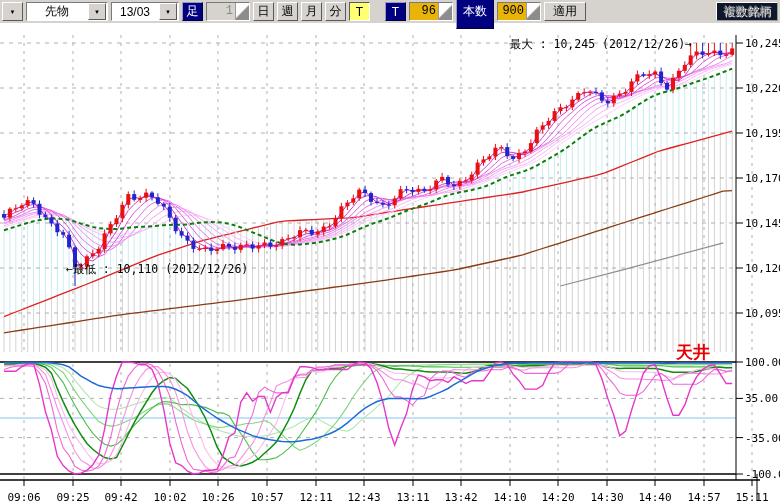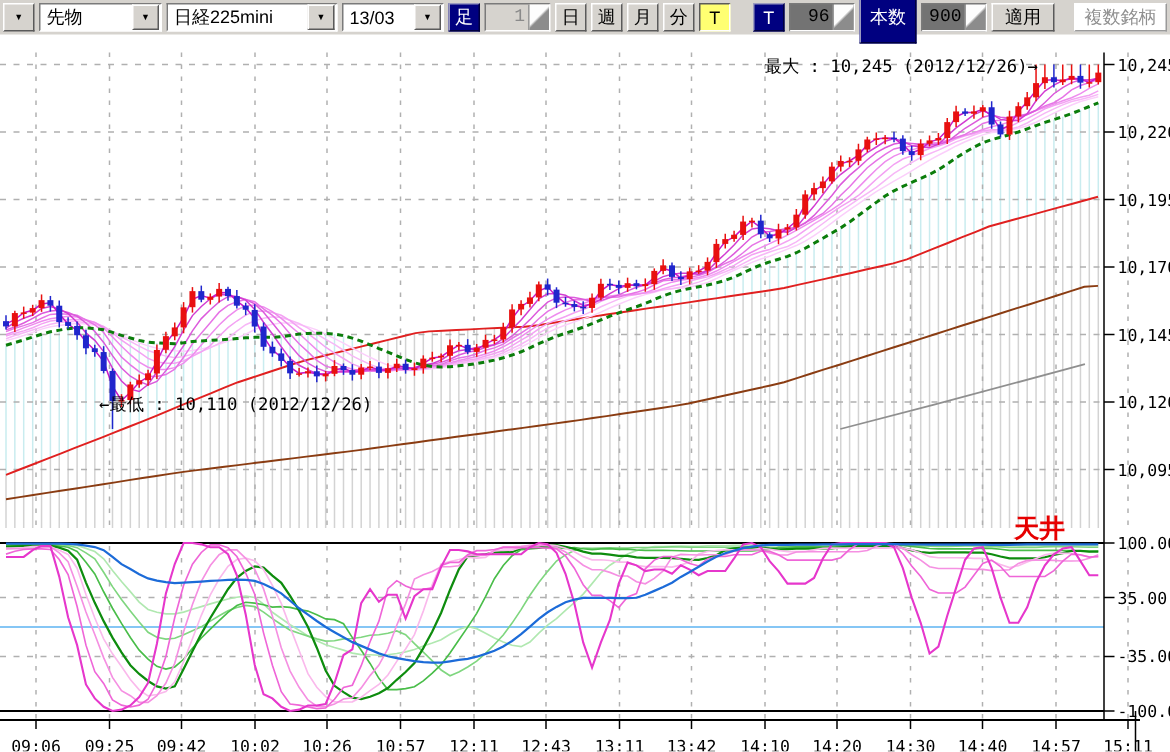--- a/index.html
+++ b/index.html
@@ -3,58 +3,54 @@
 <meta charset="utf-8">
 <style>
   html,body{margin:0;padding:0;background:#fff;}
   #app{width:780px;height:501px;position:relative;background:#fff;overflow:hidden;
        font-family:"Liberation Sans",sans-serif;}
   
   .toolbar{display:flex;align-items:center;height:23px;background:#d6d3ce;
            padding:0 2px;gap:3px;font-size:12px;box-sizing:border-box;}
   .combo{display:flex;align-items:center;background:#fff;height:19px;box-sizing:border-box;
          border:1px solid;border-color:#7a7a7a #ffffff #ffffff #7a7a7a;}
-  .combo .val{flex:1;padding:0 4px;white-space:nowrap;overflow:hidden;}
+  .combo .val{flex:1;padding:0 4px;white-space:nowrap;overflow:hidden;text-align:center;}
   .arrowbtn{width:16px;height:15px;margin:1px;background:#d6d3ce;display:flex;align-items:center;
             justify-content:center;border:1px solid;border-color:#ffffff #5a5a5a #5a5a5a #ffffff;
             font-size:6px;color:#000;}
   .btn3d{height:19px;box-sizing:border-box;background:#d6d3ce;border:1px solid;
          border-color:#ffffff #5a5a5a #5a5a5a #ffffff;display:flex;align-items:center;
          justify-content:center;min-width:21px;padding:0 2px;}
   .navy{background:#000080;color:#fff;border-color:#9a9ac0 #000040 #000040 #9a9ac0;}
   .yellow{background:#ffff72;border-color:#5a5a5a #ffffff #ffffff #5a5a5a;}
-  .spin{display:flex;align-items:stretch;height:19px;box-sizing:border-box;background:#737373;
+  .spin{display:flex;align-items:stretch;height:19px;box-sizing:border-box;background:#eab308;
         border:1px solid;border-color:#7a7a7a #ffffff #ffffff #7a7a7a;}
   .spin .v{width:24px;text-align:right;padding:1px 2px;font-family:"Liberation Mono",monospace;}
   .spin .s{width:13px;background:linear-gradient(135deg,#fdfdfd 46%,#8c8c8c 54%);
            border-left:1px solid #9a9a9a;}
   .spin.dis{background:#d6d3ce;}
   .spin.dis .v{color:#8a8a8a;}
-  .disbtn{margin-left:auto;height:19px;box-sizing:border-box;background:#ffffff;color:#8f8f8f;
+  .disbtn{margin-left:auto;height:19px;box-sizing:border-box;background:#0f172a;color:#8f8f8f;
           text-shadow:1px 1px 0 #ffffff;border:1px solid;border-color:#ffffff #9a9a9a #9a9a9a #ffffff;
           display:flex;align-items:center;padding:0 6px;}
   .gap12{width:9px;}
   
   #chartwrap{position:absolute;left:0;top:33px;width:780px;height:478px;background:#fff;}
   svg text{font-family:"DejaVu Sans Mono","Liberation Mono",monospace;}
 </style>
 </head>
 <body>
 <div id="app">
 
   <div class="toolbar">
     <div class="btn3d" style="width:15px">
       <span style="font-size:6px">▼</span>
     </div>
     <div class="combo" style="width:82px">
       <span class="val">先物</span>
-      <span class="arrowbtn">▼</span>
-    </div>
-    <div class="combo" style="width:114px">
-      <span class="val">日経225mini</span>
       <span class="arrowbtn">▼</span>
     </div>
     <div class="combo" style="width:68px">
       <span class="val">13/03</span>
       <span class="arrowbtn">▼</span>
     </div>
     <div class="btn3d navy">足</div>
     <div class="spin dis">
       <span class="v">1</span>
       <span class="s"></span>

